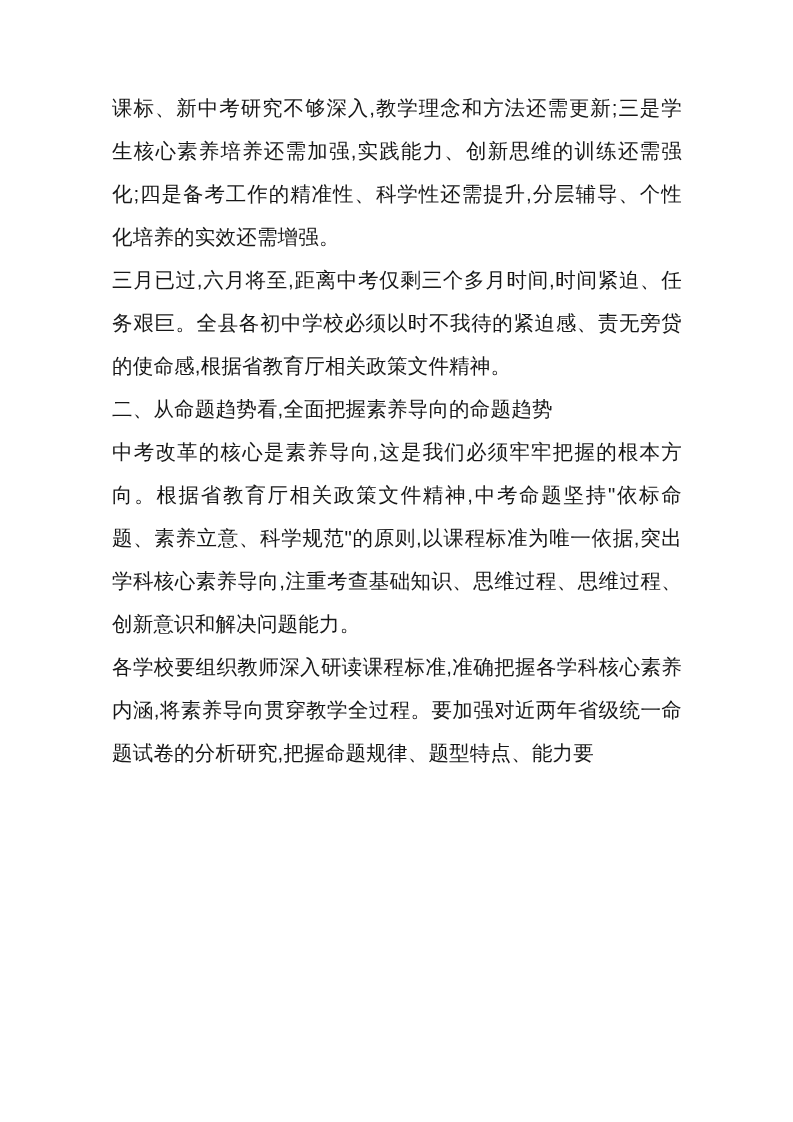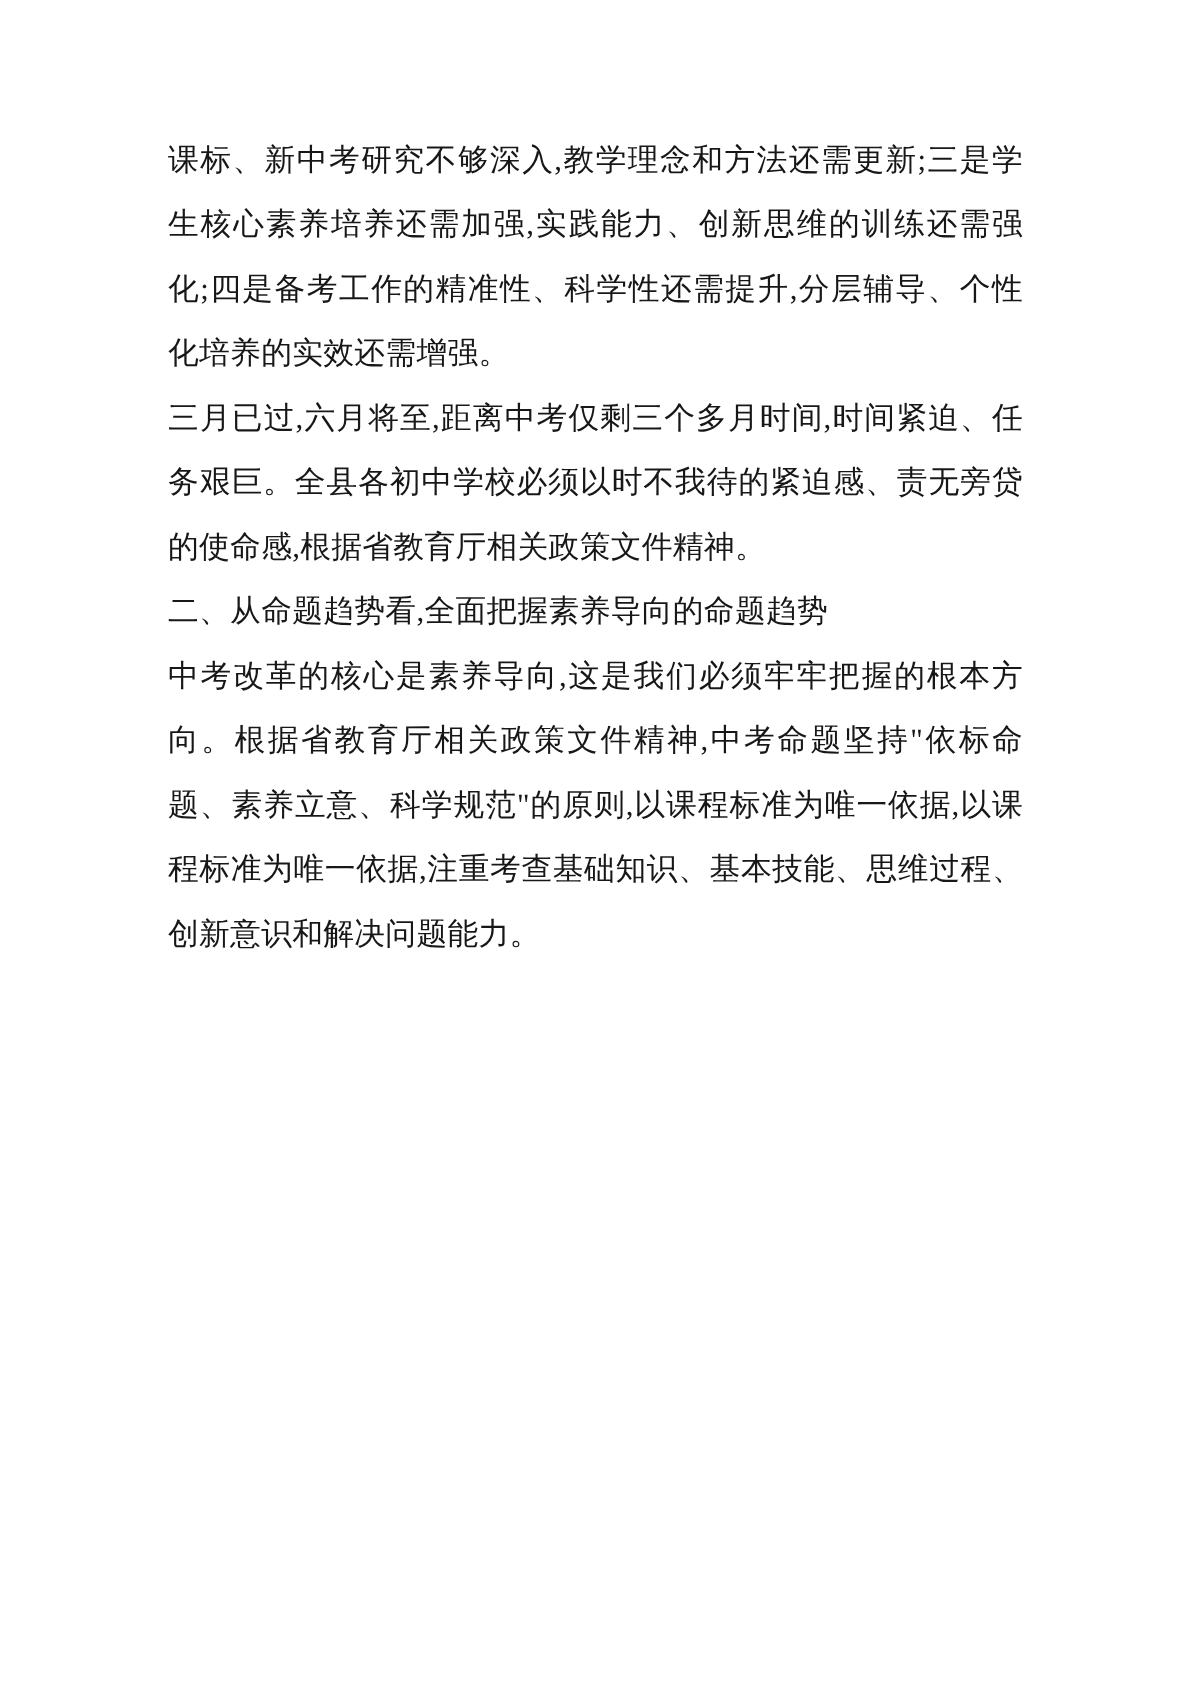--- a/index.html
+++ b/index.html
@@ -29,32 +29,33 @@
     width: 570px;
   }
   p.para {
     margin: 0 0 0 0;
     font-size: 20.5px;
     line-height: 43px;
     letter-spacing: 0.2px;
     text-align: justify;
     text-justify: inter-character;
     color: #171717;
-    font-family: Liberation Serif, serif;
+    font-family: Liberation Sans, sans-serif;
   }
   p.para.heading {
     font-weight: normal;
   }
   p.para + p.para {
     margin-top: 0px;
   }
 </style>
 </head>
 <body>
 
 <div class="page">
   <div class="content">
     <p class="para">课标、新中考研究不够深入,教学理念和方法还需更新;三是学生核心素养培养还需加强,实践能力、创新思维的训练还需强化;四是备考工作的精准性、科学性还需提升,分层辅导、个性化培养的实效还需增强。</p>
     <p class="para">三月已过,六月将至,距离中考仅剩三个多月时间,时间紧迫、任务艰巨。全县各初中学校必须以时不我待的紧迫感、责无旁贷的使命感,根据省教育厅相关政策文件精神。</p>
     <p class="para heading">二、从命题趋势看,全面把握素养导向的命题趋势</p>
-    <p class="para">中考改革的核心是素养导向,这是我们必须牢牢把握的根本方向。根据省教育厅相关政策文件精神,中考命题坚持"依标命题、素养立意、科学规范"的原则,以课程标准为唯一依据,以课程标准为唯一依据,注重考查基础知识、基本技能、思维过程、创新意识和解决问题能力。</p>
+    <p class="para">中考改革的核心是素养导向,这是我们必须牢牢把握的根本方向。根据省教育厅相关政策文件精神,中考命题坚持"依标命题、素养立意、科学规范"的原则,以课程标准为唯一依据,突出学科核心素养导向,注重考查基础知识、思维过程、思维过程、创新意识和解决问题能力。</p>
+    <p class="para">各学校要组织教师深入研读课程标准,准确把握各学科核心素养内涵,将素养导向贯穿教学全过程。要加强对近两年省级统一命题试卷的分析研究,把握命题规律、题型特点、能力要</p>
   </div>
 </div>
 
 </body></html>

